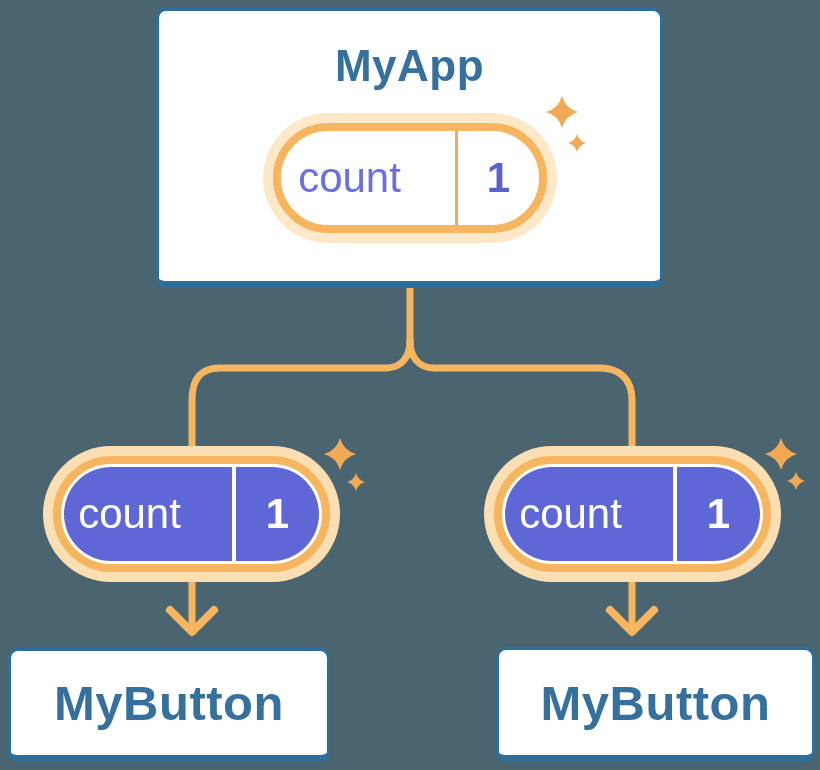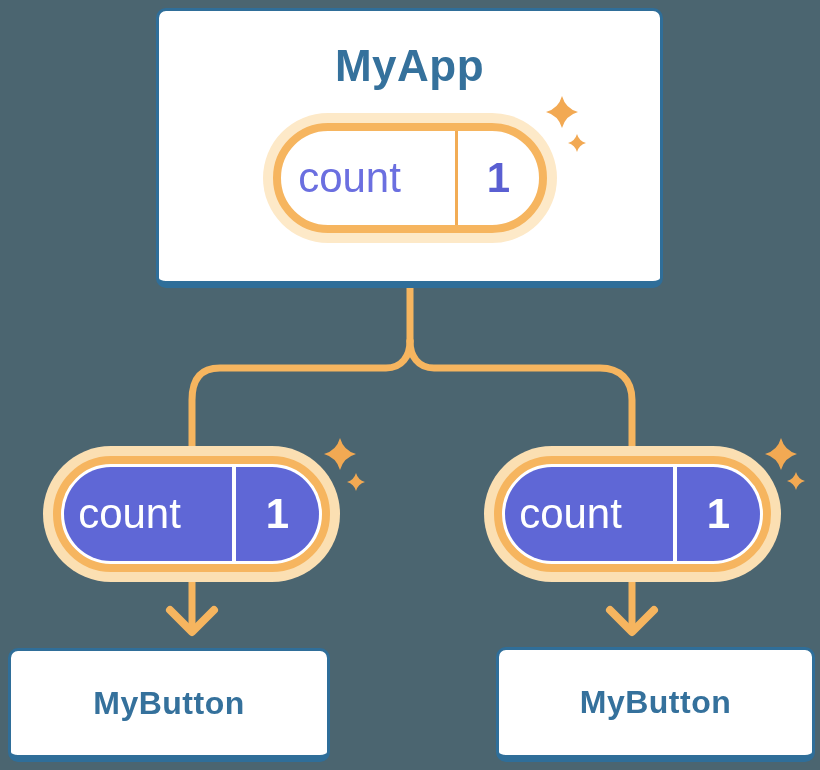--- a/index.html
+++ b/index.html
@@ -20,21 +20,21 @@
   }
   .root-card{left:156px;top:8px;width:507px;height:280px;}
   .card-title{
     color:#35719C;font-weight:bold;text-align:center;
     font-size:44px;letter-spacing:0.5px;
   }
   .root-card .card-title{margin-top:30px;}
   .child-card{
     display:flex;align-items:center;justify-content:center;
   }
-  .child-card .card-title{font-size:32px;margin:0;}
+  .child-card .card-title{font-size:49px;margin:0;}
   .child-left{left:8px;top:648px;width:322px;height:114px;}
   .child-right{left:496px;top:647px;width:319px;height:115px;}
 
   
   .pill{
     position:absolute;box-sizing:border-box;z-index:2;
     border:8px solid #F6B55F;border-radius:999px;background:#FFFFFF;
   }
   .pill-inner{
     display:flex;align-items:stretch;height:100%;

